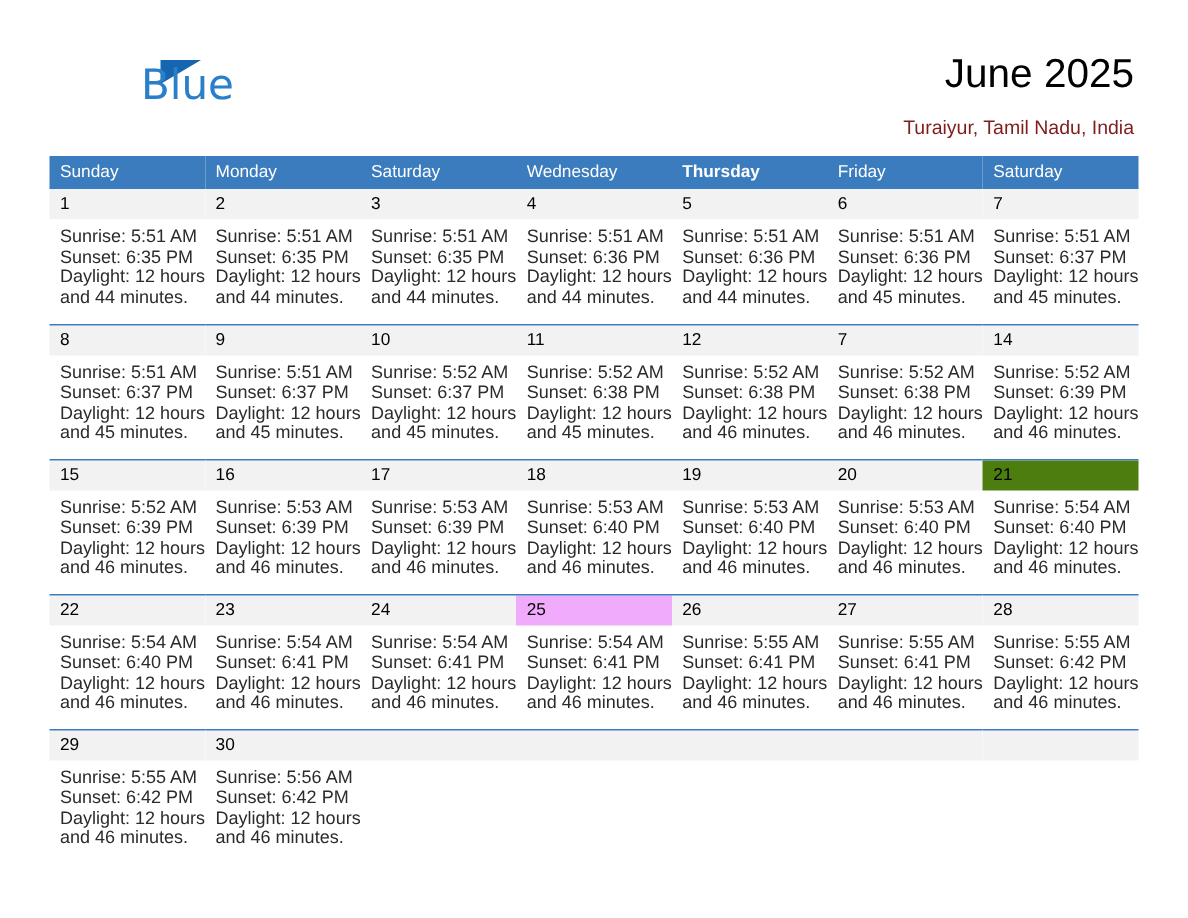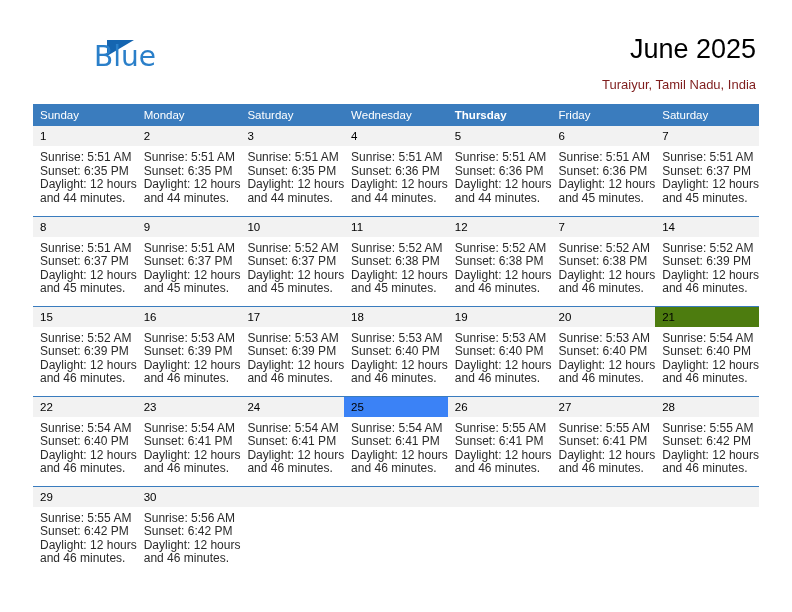--- a/index.html
+++ b/index.html
@@ -376,21 +376,21 @@
             <td style="border-top: 1px solid rgb(58, 124, 190);">
               <div class="daynum" style="background: rgb(242, 242, 242);">24</div>
               <div class="info">
                 <div>Sunrise: 5:54 AM</div>
                 <div>Sunset: 6:41 PM</div>
                 <div>Daylight: 12 hours</div>
                 <div>and 46 minutes.</div>
               </div>
             </td>
             <td style="border-top: 1px solid rgb(58, 124, 190);">
-              <div class="daynum" style="background: #3b82f6;">25</div>
+              <div class="daynum" style="background: #f0abfc;">25</div>
               <div class="info">
                 <div>Sunrise: 5:54 AM</div>
                 <div>Sunset: 6:41 PM</div>
                 <div>Daylight: 12 hours</div>
                 <div>and 46 minutes.</div>
               </div>
             </td>
             <td style="border-top: 1px solid rgb(58, 124, 190);">
               <div class="daynum" style="background: rgb(242, 242, 242);">26</div>
               <div class="info">

